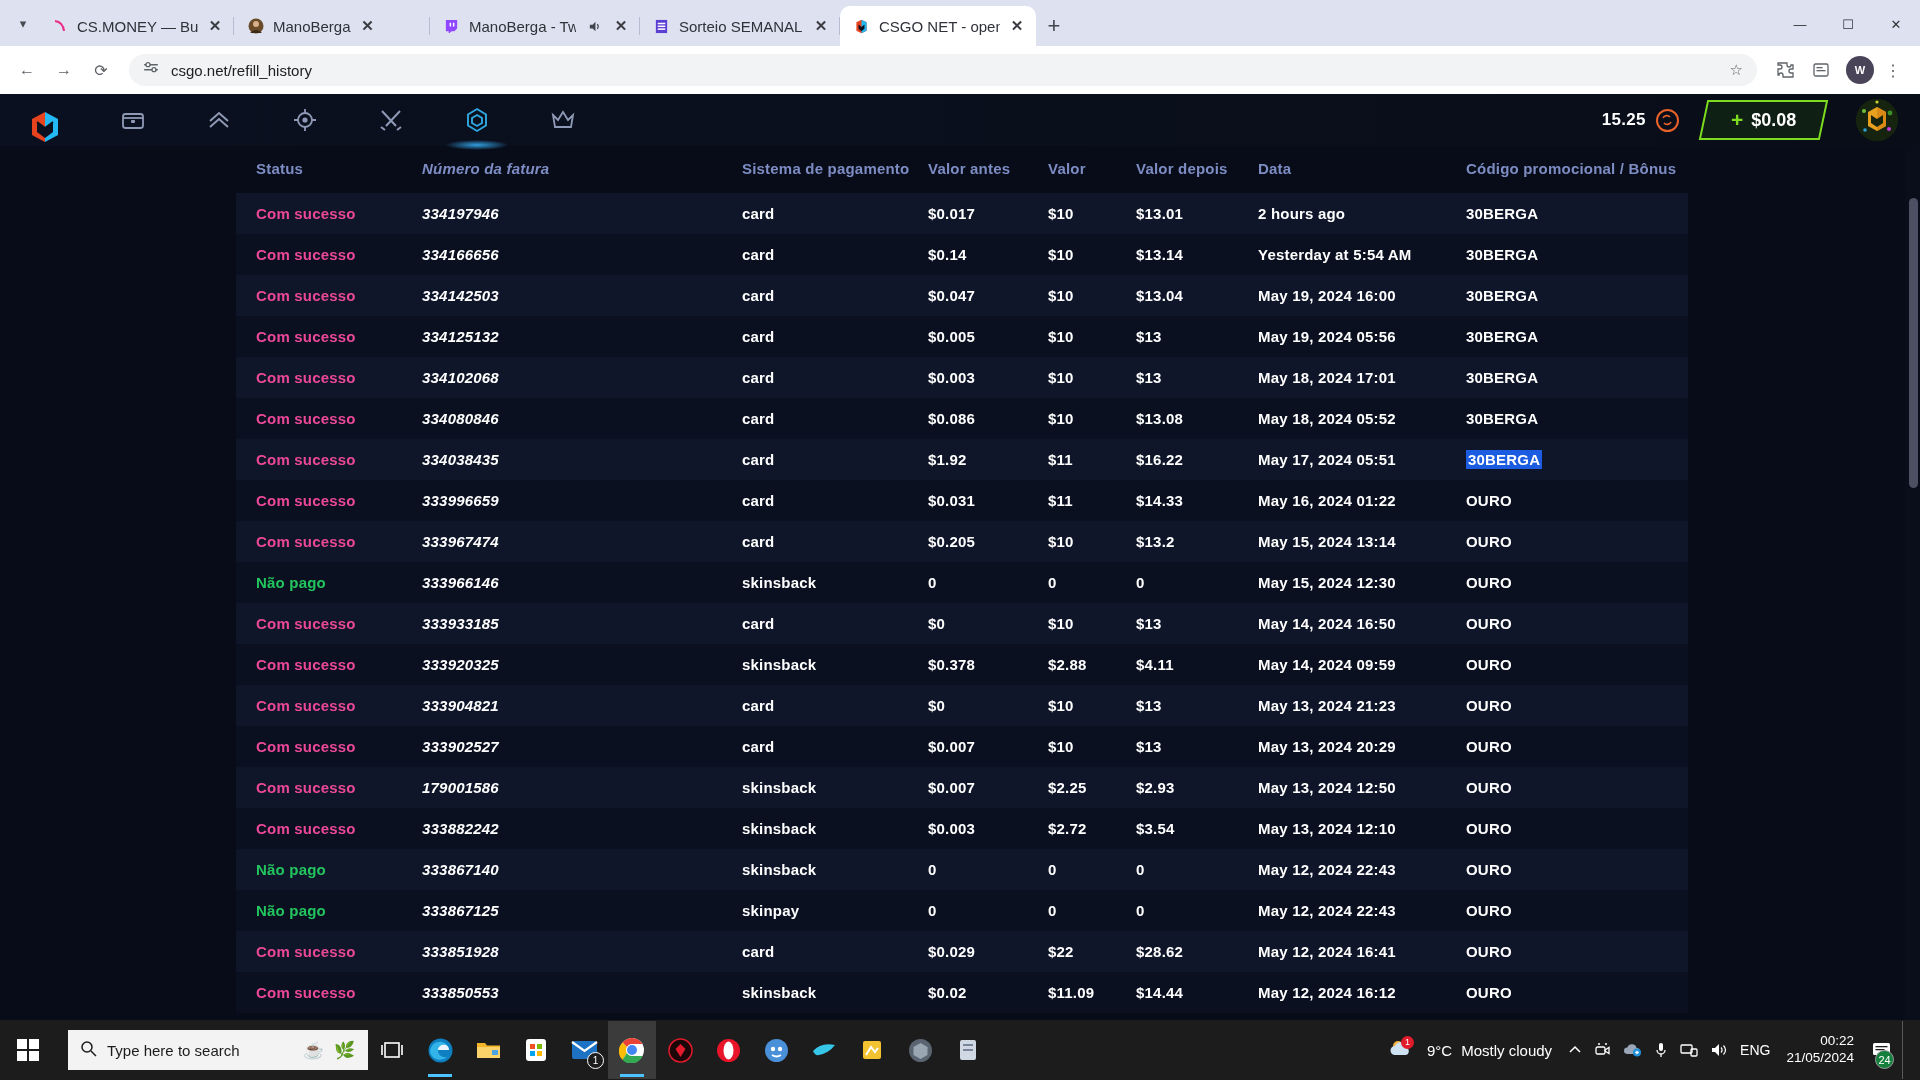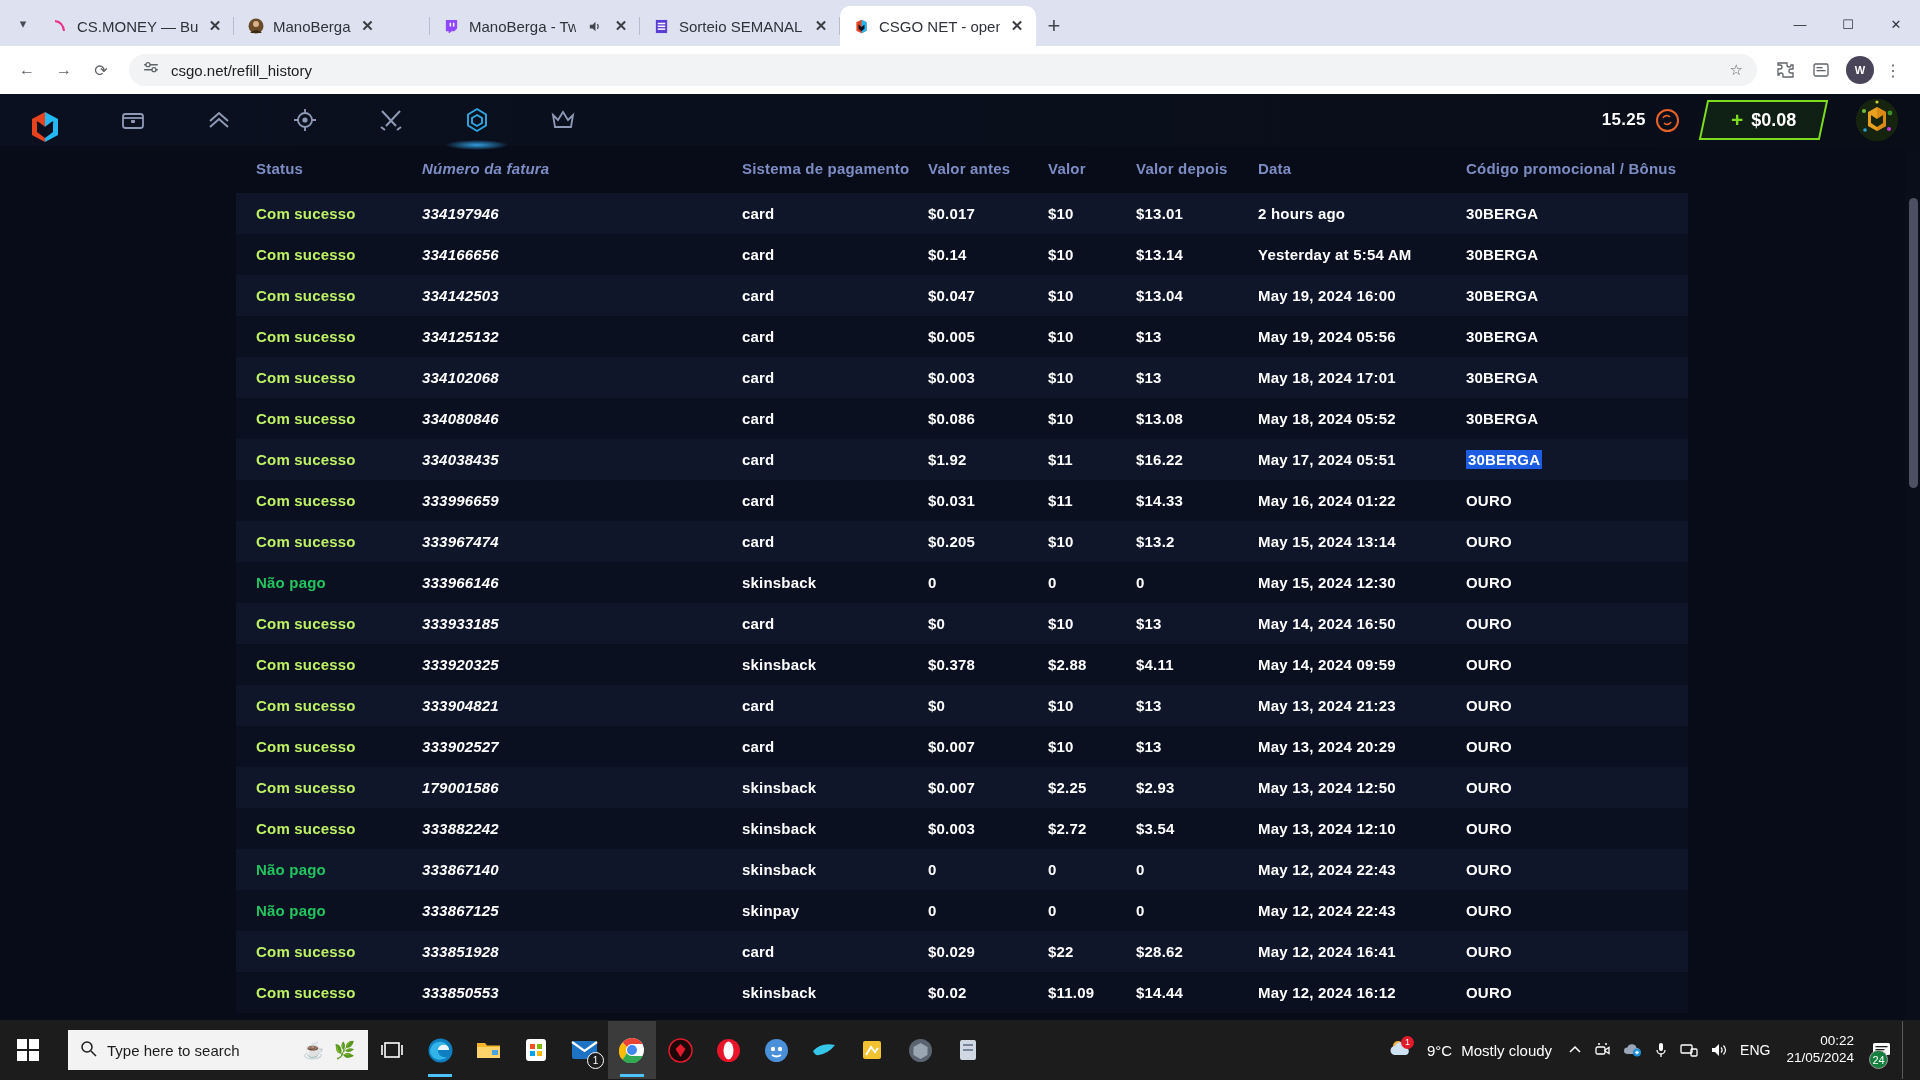--- a/index.html
+++ b/index.html
@@ -83,21 +83,21 @@
   tbody tr:nth-child(even) { background:#0b1020; }
   .c-status { width:186px; padding-left:20px !important; }
   thead .c-status { padding-left:20px; }
   .c-invoice { width:320px;font-style:italic; }
   .c-system  { width:186px; }
   .c-before  { width:120px; }
   .c-value   { width:88px; }
   .c-after   { width:122px; }
   .c-date    { width:208px; }
   .c-promo   { width:auto; }
-  .ok { color:#bef264; }
+  .ok { color:#ec4899; }
   .unpaid { color:#22c55e; }
   .sel { background:#1b5ce0; color:#fff; padding:1px 2px; }
 
   .scrollbar { position:absolute; right:0; top:0; width:15px; height:100%; background:#0a0e1a; }
   .scroll-thumb { position:absolute; top:52px; right:2px; width:9px; height:290px; background:#4b5163; border-radius:5px; }
 
   
   .taskbar { height:60px; background:#1c1c1c; display:flex; align-items:center; padding:0 4px; }
   .start { width:48px; height:58px; display:flex; align-items:center; justify-content:center; }
   .search-box {
@@ -107,21 +107,21 @@
   .search-text { flex:1; }
   .task-icon { width:48px; height:58px; display:flex; align-items:center; justify-content:center; position:relative; }
   .task-icon.running:after { content:""; position:absolute; bottom:2px; left:50%; transform:translateX(-50%); width:24px; height:3px; background:#4cc2ff; }
   .task-icon.focused { background:#3b3b3b; }
   .tray { margin-left:auto; display:flex; align-items:center; gap:0; padding-right:6px; color:#fff; }
   .tray-item { height:58px; display:flex; align-items:center; padding:16px 6px; font-size:14px; }
   .weather { display:flex; align-items:center; gap:9px; padding:0 10px 0 4px; font-size:15px; }
   .clock { display:flex; flex-direction:column; align-items:flex-end; line-height:1.25; font-size:13.5px; padding:0 10px; }
   .notif { position:relative; width:34px; height:58px; display:flex; align-items:center; justify-content:center; }
   .notif-badge {
-    position:absolute; right:10px; bottom:10px; min-width:19px; height:19px; border-radius:50%;
+    position:absolute; right:4px; bottom:10px; min-width:19px; height:19px; border-radius:50%;
     background:#15803d; border:1px solid #9a9a9a; color:#fff; font-size:11px;
     display:flex; align-items:center; justify-content:center;
   }
   .showdesk { width:8px; height:58px; border-left:1px solid #5a5a5a; margin-left:4px; }
 </style>
 </head>
 <body>
 
 <div class="browser">
 

